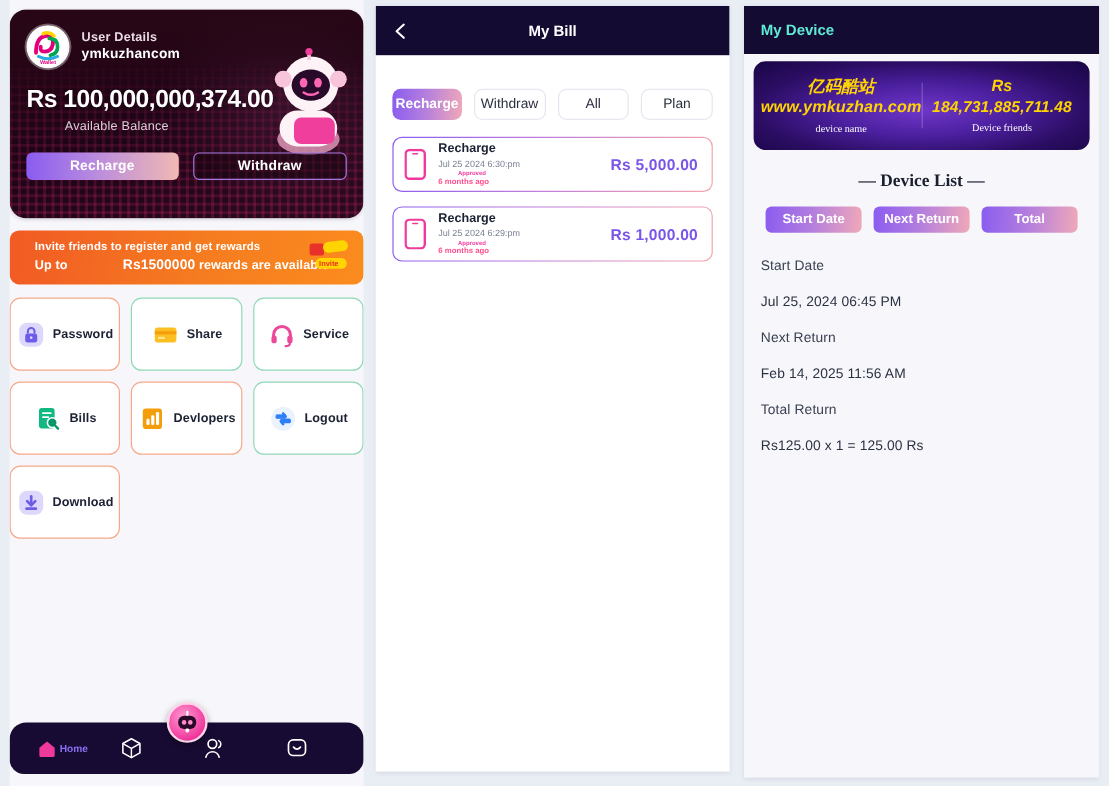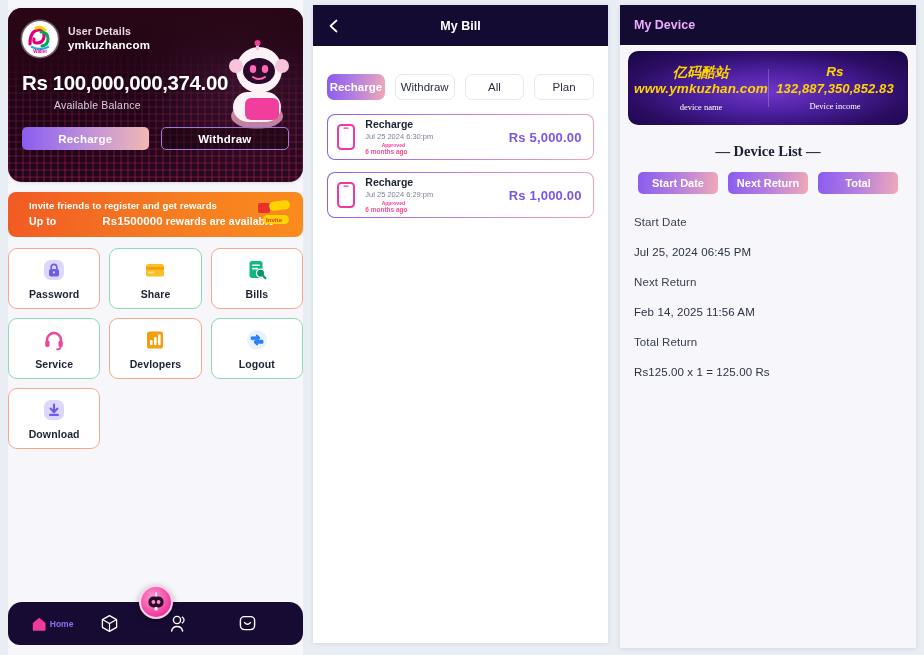--- a/index.html
+++ b/index.html
@@ -77,21 +77,21 @@
   .invite-text { line-height: 1.5; }
   .invite-l1 { color: #fff; font-size: 9.5px; font-weight: 800; letter-spacing: .1px; }
   .invite-l2 { color: #fff; font-size: 10.5px; font-weight: 800; letter-spacing: .1px; }
   .invite-l2 b { font-size: 11.5px; margin-left: 43px; }
   .invite-badge { position: absolute; right: 10px; top: 7px; width: 38px; height: 31px; }
 
   
   .qgrid { display: grid; grid-template-columns: repeat(3, 1fr); gap: 9px; margin-top: 11px; }
   .qcell {
     background: #fff; border-radius: 9px; height: 61px;
-    display: flex; flex-direction: column; align-items: center; justify-content: center;
+    display: flex; flex-direction: row; align-items: center; justify-content: center;
     gap: 6px; cursor: pointer;
   }
   .qcell.o { border: 1px solid #f6a98a; }
   .qcell.g { border: 1px solid #8fd9b6; }
   .qicon { width: 24px; height: 24px; display: flex; align-items: center; justify-content: center; }
   .qlabel { font-size: 10.5px; font-weight: 700; color: #1c2233; letter-spacing: .1px; }
 
   
   .bottomnav {
     position: absolute; left: 0px; bottom: 10px; width: 295px; height: 43px;
@@ -150,21 +150,21 @@
   .txago { font-size: 6.5px; color: #ff4d8d; font-weight: 700; }
   .txamt { font-size: 13px; font-weight: 700; color: #7b54e8; letter-spacing: .2px; white-space: nowrap; }
 
   
   .panel3 {
     position: absolute; left: 620px; top: 5px; width: 296px; height: 643px;
     background: #f7f7fb; overflow: hidden; box-shadow: 0 1px 4px rgba(30,40,70,.10);
   }
   .topbar3 {
     height: 40px; background: #140b33; display: flex; align-items: center; padding: 0 14px;
-    color: #f0abfc; font-size: 12.5px; font-weight: 700;
+    color: #5eead4; font-size: 12.5px; font-weight: 700;
   }
   .devcard {
     margin: 6px 8px 0 8px; height: 74px; border-radius: 10px; overflow: hidden;
     background:
       radial-gradient(ellipse at 50% 55%, #6f37c9 0%, #4b1f9e 38%, #2b0d63 70%, #190645 100%);
     display: flex; align-items: center; padding: 0 6px; position: relative;
   }
   .devhalf { flex: 1 1 0; text-align: center; line-height: 1.25; }
   .devhalf .big { color: #ffd400; font-weight: 800; font-size: 13.5px; letter-spacing: .1px; font-style: italic; }
   .devhalf .big.cn { font-size: 14px; }
@@ -274,43 +274,43 @@
         <div class="qicon">
           <svg width="22" height="22" viewBox="0 0 22 22">
             <rect x="2" y="5" width="18" height="12.5" rx="2.6" fill="#fbbf24"></rect>
             <rect x="2" y="8" width="18" height="2.6" fill="#f59e0b"></rect>
             <rect x="4.5" y="12.6" width="6" height="2" rx="1" fill="#fde68a"></rect>
           </svg>
         </div>
         <div class="qlabel">Share</div>
       </div>
 
+      <div class="qcell g">
+        <div class="qicon">
+          <svg width="22" height="22" viewBox="0 0 22 22">
+            <path d="M4 13.5 V11 a7 7 0 0 1 14 0 v2.5" stroke="#ec4899" stroke-width="2.5" fill="none" stroke-linecap="round"></path>
+            <rect x="2.2" y="11.5" width="4.4" height="6.6" rx="2.2" fill="#ec4899"></rect>
+            <rect x="15.4" y="11.5" width="4.4" height="6.6" rx="2.2" fill="#ec4899"></rect>
+            <path d="M17.6 18 q0 2.4 -3.6 2.4" stroke="#ec4899" stroke-width="1.8" fill="none" stroke-linecap="round"></path>
+          </svg>
+        </div>
+        <div class="qlabel">Service</div>
+      </div>
+
       <div class="qcell o">
         <div class="qicon">
           <svg width="22" height="22" viewBox="0 0 22 22">
             <rect x="3.5" y="2" width="13" height="17" rx="2.4" fill="#10b981"></rect>
             <rect x="6" y="5.5" width="8" height="1.6" rx=".8" fill="#ffffff"></rect>
             <rect x="6" y="8.8" width="6" height="1.6" rx=".8" fill="#ffffff"></rect>
             <circle cx="14.6" cy="14.2" r="4.1" fill="#059669" stroke="#ffffff" stroke-width="1.3"></circle>
             <line x1="17.3" y1="17" x2="19.4" y2="19.2" stroke="#059669" stroke-width="2" stroke-linecap="round"></line>
           </svg>
         </div>
         <div class="qlabel">Bills</div>
-      </div>
-
-      <div class="qcell g">
-        <div class="qicon">
-          <svg width="22" height="22" viewBox="0 0 22 22">
-            <path d="M4 13.5 V11 a7 7 0 0 1 14 0 v2.5" stroke="#ec4899" stroke-width="2.5" fill="none" stroke-linecap="round"></path>
-            <rect x="2.2" y="11.5" width="4.4" height="6.6" rx="2.2" fill="#ec4899"></rect>
-            <rect x="15.4" y="11.5" width="4.4" height="6.6" rx="2.2" fill="#ec4899"></rect>
-            <path d="M17.6 18 q0 2.4 -3.6 2.4" stroke="#ec4899" stroke-width="1.8" fill="none" stroke-linecap="round"></path>
-          </svg>
-        </div>
-        <div class="qlabel">Service</div>
       </div>
 
       <div class="qcell o">
         <div class="qicon">
           <svg width="22" height="22" viewBox="0 0 22 22">
             <rect x="3" y="2.5" width="16" height="17" rx="2.6" fill="#f59e0b"></rect>
             <rect x="6" y="11" width="2.6" height="5.2" rx="1" fill="#ffffff"></rect>
             <rect x="10" y="8" width="2.6" height="8.2" rx="1" fill="#ffffff"></rect>
             <rect x="14" y="5.3" width="2.6" height="10.9" rx="1" fill="#ffffff"></rect>
           </svg>
@@ -444,22 +444,22 @@
 
     <div class="devcard">
       <div class="devline"></div>
       <div class="devhalf">
         <div class="big cn">亿码酷站</div>
         <div class="big">www.ymkuzhan.com</div>
         <div class="cap">device name</div>
       </div>
       <div class="devhalf">
         <div class="big">Rs</div>
-        <div class="big num">132,887,350,852.83</div>
-        <div class="cap">Device income</div>
+        <div class="big num">184,731,885,711.48</div>
+        <div class="cap">Device friends</div>
       </div>
     </div>
 
     <div class="devlist-title">— Device List —</div>
 
     <div class="pillrow">
       <div class="pill">Start Date</div>
       <div class="pill">Next Return</div>
       <div class="pill">Total</div>
     </div>

